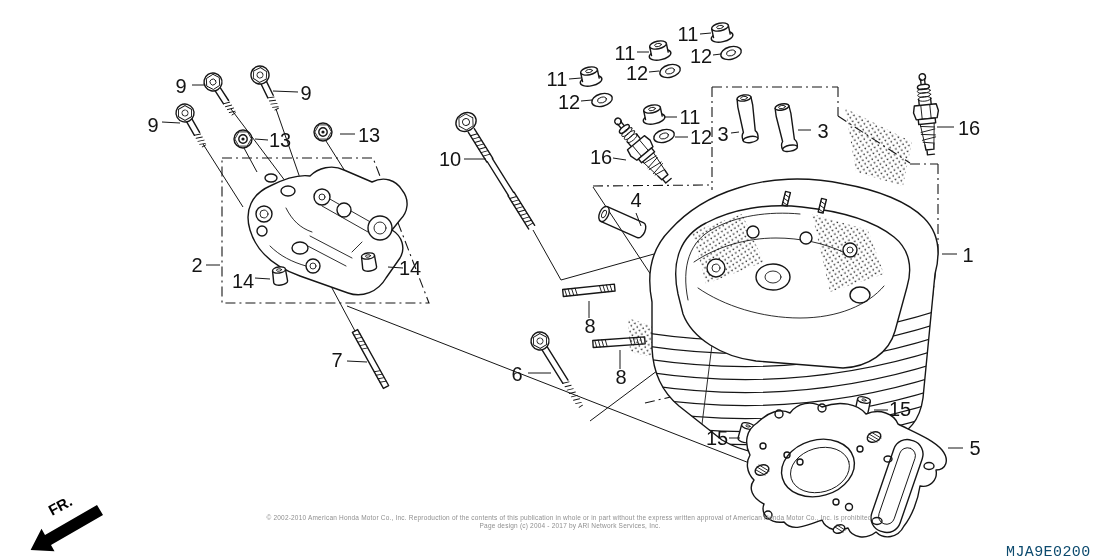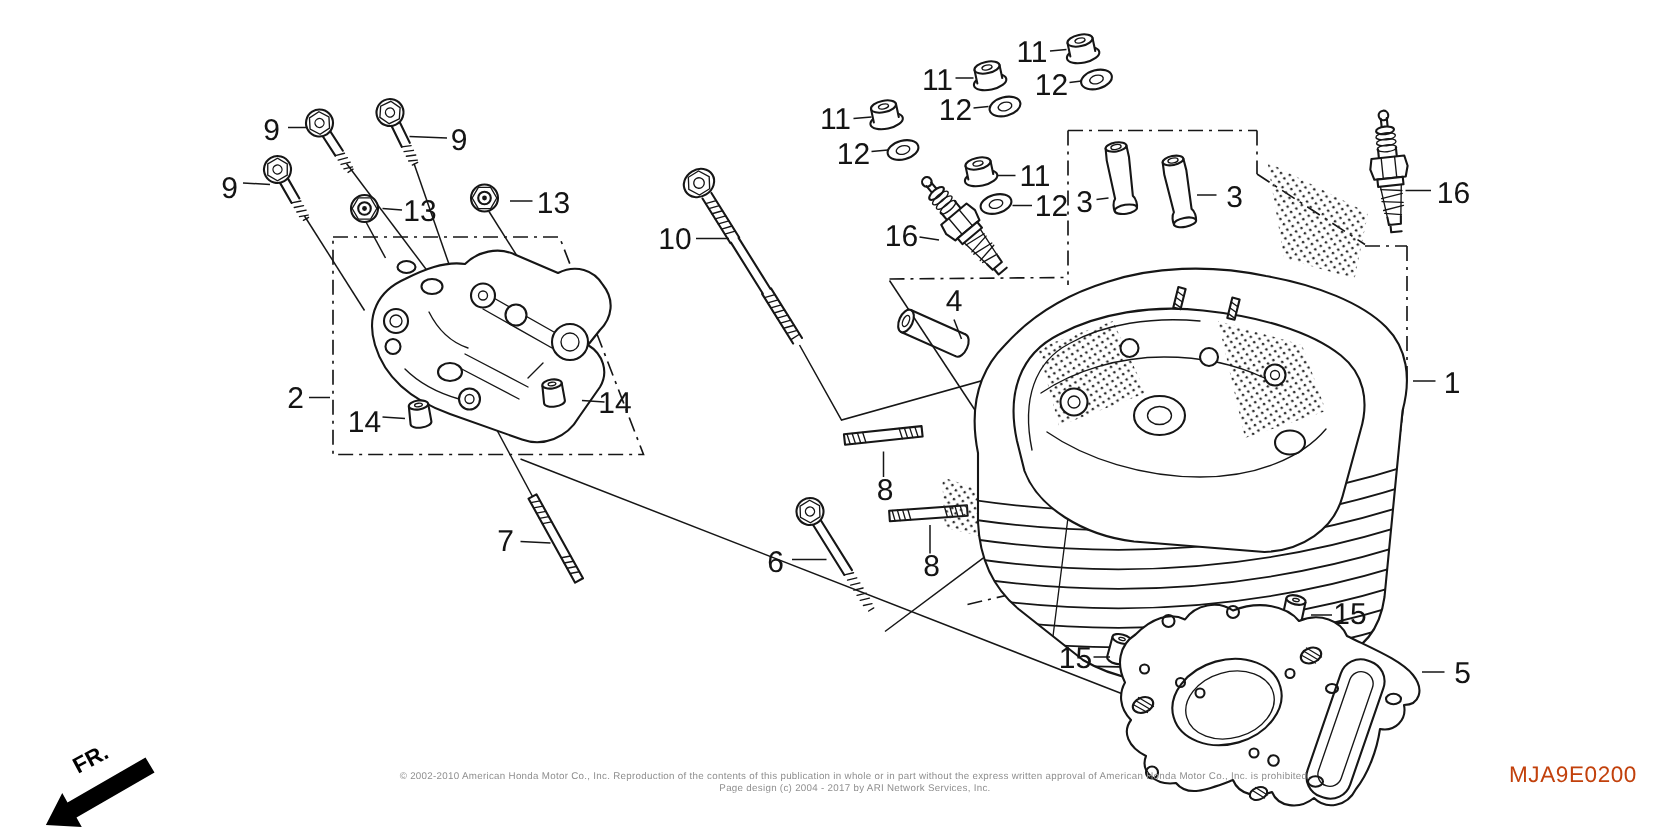--- a/index.html
+++ b/index.html
@@ -1,21 +1,21 @@
 <!DOCTYPE html>
 <html><head>
 <meta charset="utf-8">
 <style>
   html,body{margin:0;padding:0;background:#fff;}
   .canvas{position:relative;width:1120px;height:560px;background:#fff;overflow:hidden;
           font-family:"Liberation Sans",sans-serif;}
   .canvas svg{position:absolute;left:0;top:0;}
   .copyright{position:absolute;top:514px;left:250px;width:640px;text-align:center;
              font-size:6.5px;line-height:8px;color:#8f8f8f;letter-spacing:.2px;}
-  .code{position:absolute;top:508px;left:1006px;font-size:15px;color:#c2410c;letter-spacing:.4px;}
+  .code{position:absolute;top:544px;left:1006px;font-size:15px;color:#0c4a6e;letter-spacing:.4px;font-family:Liberation Mono, monospace;}
   
   .s{stroke:#161616;stroke-width:1.4;fill:none;stroke-linecap:round;stroke-linejoin:round;}
   .sw{stroke:#161616;stroke-width:1.4;fill:#fff;stroke-linejoin:round;}
   .t{stroke:#161616;stroke-width:.9;fill:none;stroke-linecap:round;}
   .lead{stroke:#161616;stroke-width:1;fill:none;}
   .dash{stroke:#161616;stroke-width:1.1;fill:none;stroke-dasharray:10 4 2 4;}
   .fin{stroke:#161616;stroke-width:1.2;fill:none;}
   .callout{font-family:"Liberation Sans",sans-serif;font-size:20px;fill:#141414;
            text-anchor:middle;cursor:pointer;}
   .fr{font-family:"Liberation Sans",sans-serif;font-size:15px;font-weight:700;fill:#000;}

